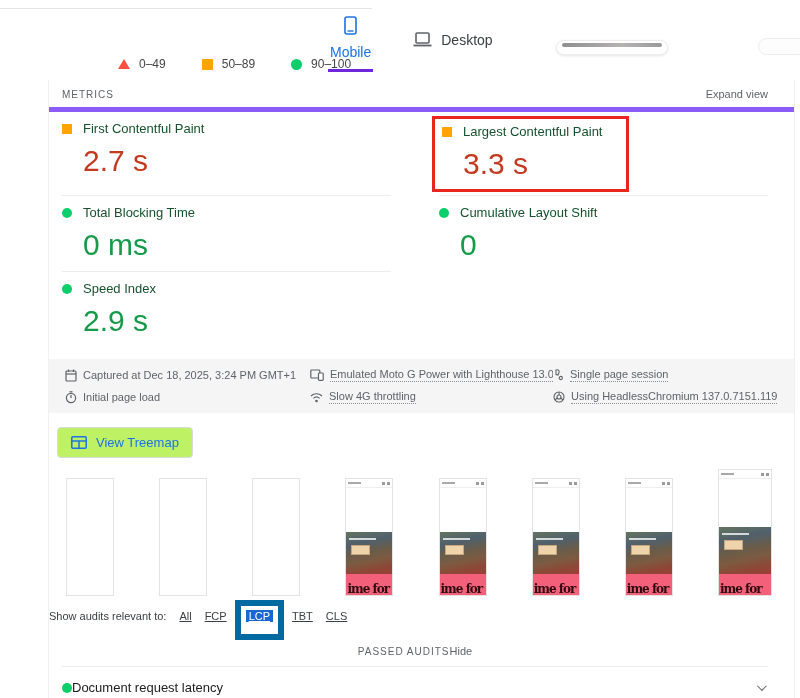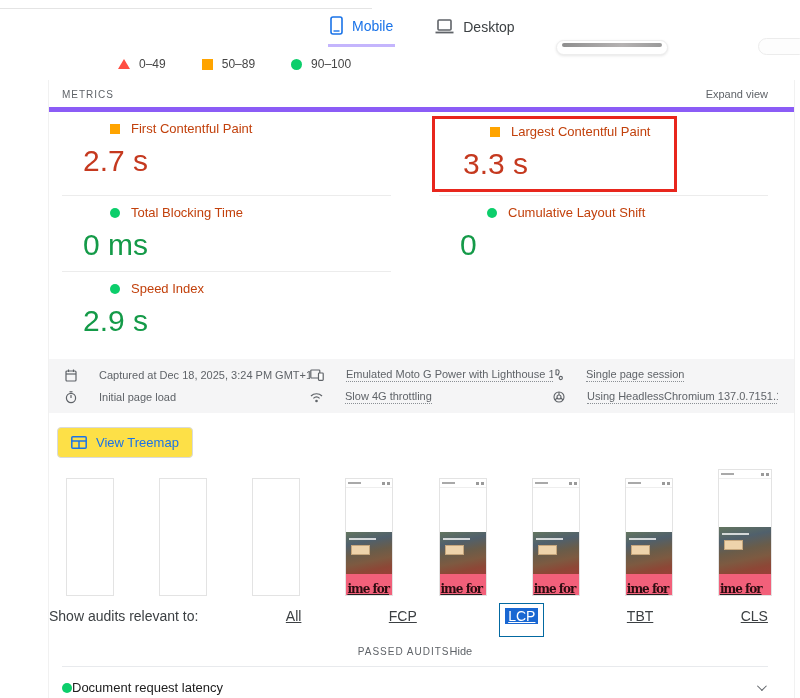--- a/index.html
+++ b/index.html
@@ -7,21 +7,21 @@
   body {
     width:800px; height:698px; overflow:hidden; background:#fff;
     font-family:"Liberation Sans", sans-serif; color:#212121;
     position:relative;
   }
   
   .topbar { position:relative; height:52px; }
   .top-divider { position:absolute; left:0; top:8px; width:372px; height:1px; background:#e4e4e4; }
   .tabs { position:absolute; left:328px; top:12px; display:flex; gap:38px; }
   .tab { display:flex; align-items:center; gap:9px; font-size:14px; padding:4px 2px 9px; cursor:pointer; }
-  .tab.active { color:#1a73e8; border-bottom:3px solid #c4b5fd; }
+  .tab.active { color:#1a73e8; border-bottom:3px solid #6d28d9;flex-direction:column; }
   .tab.inactive { color:#3c4043; }
   .blur-box { position:absolute; left:556px; top:40px; width:112px; height:15px; background:#fff;
     border:1px solid #ededed; border-radius:8px; box-shadow:0 1px 3px rgba(0,0,0,.10); }
   .blur-bar { margin:2px 5px; height:4px; border-radius:2px;
     background:linear-gradient(90deg,#8f8f8f,#b5b2b2 60%,#9a9a9a); }
   .right-stub { position:absolute; right:-8px; top:38px; width:50px; height:17px;
     border:1px solid #ececec; border-radius:9px; background:#fdfdfd; }
   
   .legend { display:flex; align-items:center; gap:36px; padding:5px 0 9px 118px; font-size:12px; color:#464646; }
   .legend-item { display:flex; align-items:center; gap:9px; }
@@ -31,62 +31,62 @@
   
   .report { margin-left:48px; width:747px; border-left:1px solid #f1f1f1; border-right:1px solid #f1f1f1; }
   .section-head { display:flex; justify-content:space-between; align-items:center;
     padding:8px 26px 7px 13px; border-bottom:5px solid #8b5cf6; }
   .caps-label { font-size:10px; letter-spacing:1px; color:#5f6368; }
   .small-gray { font-size:11px; color:#5f6368; cursor:pointer; }
   
   .metrics { display:grid; grid-template-columns:1fr 1fr; column-gap:48px; padding:0 26px 0 13px; }
   .metric { padding:9px 0 7px; border-bottom:1px solid #ececec; }
   .metric.no-line { border-bottom:none; }
-  .metric-head { display:flex; align-items:center; gap:11px; font-size:13px; color:#c2410c;margin-left:48px; }
+  .metric-head { display:flex; align-items:center; gap:11px; font-size:13px; color:#14532d; }
   .b-square { width:10px; height:10px; background:#ffa400; flex:0 0 auto; }
   .b-circle { width:10px; height:10px; border-radius:50%; background:#0cce6b; flex:0 0 auto; }
   .metric-value { margin:8px 0 2px 21px; font-size:30px; }
   .rating-average .metric-value { color:#c5391f; }
   .rating-good .metric-value { color:#149a48; }
   .anno-box { display:inline-block; border:3px solid #e8261d; padding:5px 24px 6px 7px; margin:-5px 0 -4px -7px; }
   
   .capture { margin-top:12px; background:#f5f5f6; padding:9px 16px 9px 16px;
     display:grid; grid-template-columns:245px 243px auto; row-gap:8px; font-size:11px; color:#5f6368; }
-  .cap-item { display:flex; align-items:center; gap:22px; white-space:nowrap; overflow:hidden; }
+  .cap-item { display:flex; align-items:center; gap:6px; white-space:nowrap; overflow:hidden; }
   .cap-item svg { flex:0 0 auto; }
   .dotted { border-bottom:1px dotted #8b9095; padding-bottom:1px; }
   
   .treemap-btn { margin:14px 0 0 8px; display:inline-flex; align-items:center; gap:9px;
     border:1px solid #d8dadd; border-radius:4px; padding:7px 13px; color:#1a73e8; font-size:13px;
-    background:#fde047; cursor:pointer; }
+    background:#bef264; cursor:pointer; }
   
   .filmstrip { display:flex; justify-content:space-between; align-items:flex-end; margin:10px 22px 0 17px; height:128px; }
-  .frame { width:48px; height:118px; border:1px solid #e3e3e3; background:#fff;text-decoration:underline; }
+  .frame { width:48px; height:118px; border:1px solid #e3e3e3; background:#fff; }
   .frame.shot { display:flex; flex-direction:column; }
   .frame.big { width:54px; height:127px; }
   .shot-header { height:9px; border-bottom:1px solid #eee; display:flex; align-items:center; justify-content:space-between; padding:0 2px; }
   .hdr-bar { width:13px; height:2px; background:#a9a9a9; }
   .hdr-ic { display:flex; gap:2px; }
   .hdr-ic i { width:3px; height:3px; background:#9a9a9a; }
   .shot-body { flex:1; background:#fff; }
   .shot-photo { height:42px; position:relative;
     background:linear-gradient(168deg,#63755f 0%,#50606c 26%,#6a5c49 48%,#7d5a41 66%,#8d4736 84%,#9a4038 100%); }
   .frame.big .shot-photo { height:47px; }
   .photo-caption { position:absolute; left:3px; top:6px; width:27px; height:2px; background:rgba(255,255,255,.75); }
   .photo-btn { position:absolute; left:5px; top:13px; width:19px; height:10px; background:#eed3ab; border:1px solid #c6a67c; }
   .shot-band { height:21px; background:#f2607a; overflow:hidden; display:flex; align-items:flex-end; }
   .band-text { font-family:"DejaVu Serif", serif; font-weight:bold; font-size:12px; line-height:.95;
     color:#2c0c10; letter-spacing:-1px; white-space:nowrap; margin-left:1px; }
   
-  .filter-row { display:flex; justify-content:space-between; align-items:center; gap:13px;
-    margin:8px 26px 0 0; font-size:14px; color:#3c4043; height:24px; }
+  .filter-row { display:flex; justify-content:flex-start; align-items:center; gap:13px;
+    margin:8px 26px 0 0; font-size:11px; color:#3c4043; height:24px; }
   .filter-label { color:#3c4043; }
   .filter-link { text-decoration:underline; color:#3c4043; cursor:pointer; }
   .chip-selected { background:#1967d2; color:#fff; padding:0 3px; text-decoration:underline; cursor:pointer; }
-  .anno-chip { border:1px solid #0369a1; padding:4px 5px 12px 5px; margin:-4px -5px -12px -5px; display:inline-block; }
+  .anno-chip { border:6px solid #0369a1; padding:4px 5px 12px 5px; margin:-4px -5px -12px -5px; display:inline-block; }
   
   .pa-head { display:flex; justify-content:center; align-items:center; padding:17px 26px 9px 13px; }
   .audit-row { display:flex; align-items:center; padding:13px 0; margin:0 26px 0 13px;
     border-top:1px solid #e8eaed; font-size:13px; color:#212121; cursor:pointer; }
   .chev { width:7px; height:7px; border-right:1.6px solid #5f6368; border-bottom:1.6px solid #5f6368;
     margin-left:auto; margin-right:4px; }
   .chev.down { transform:rotate(45deg) translateY(-2px); }
   svg { display:block; }
 </style>
 </head>

